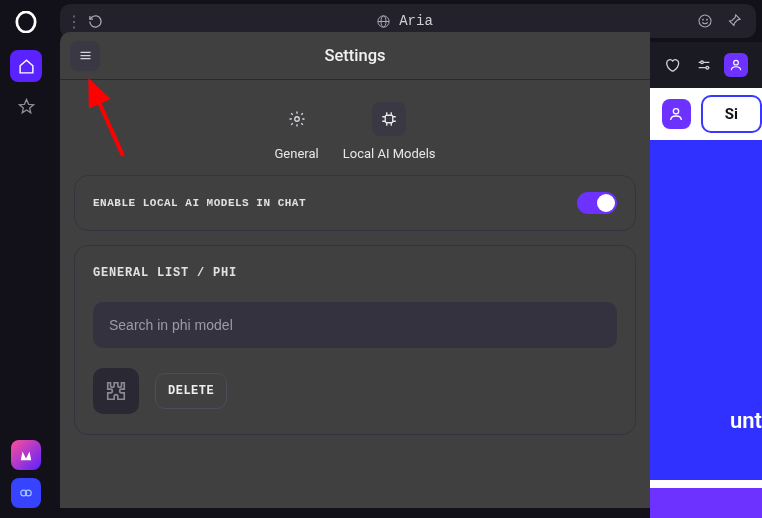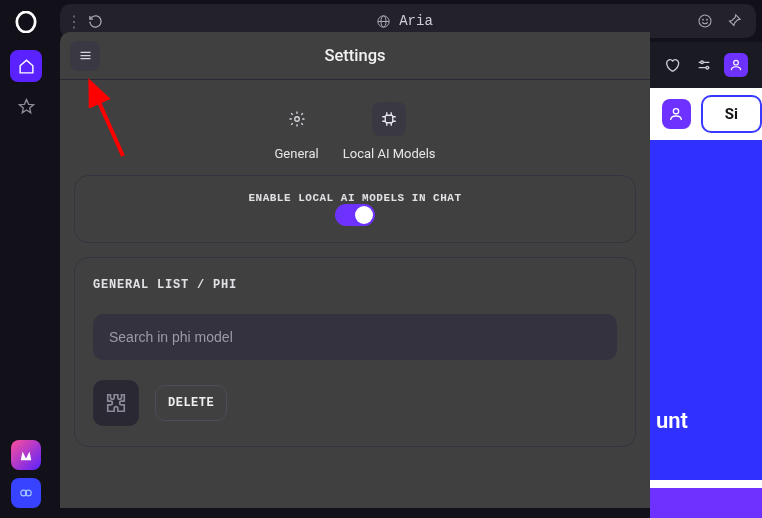--- a/index.html
+++ b/index.html
@@ -61,21 +61,20 @@
   }
 
   .tabs { display:flex; justify-content:center; gap:24px; padding:22px 0 14px 0;}
   .tab { display:flex; flex-direction:column; align-items:center; gap:10px; color:#e6e6ea; font-size:13px;}
   .tab .iconbox{width:34px;height:34px;border-radius:8px;display:flex;align-items:center;justify-content:center;}
   .tab.active .iconbox{background:#3a3843;}
 
   .card {
     margin:0 14px; border:1px solid #35333e; border-radius:14px;
     padding:16px 18px;
-    flex-direction:column;
   }
   .card.row{display:flex;align-items:center;justify-content:space-between;}
   .enable-label{font-size:11px;font-weight:700;letter-spacing:0.5px;color:#e1e1e5;font-family:"Courier New",monospace;}
   .toggle{width:40px;height:22px;background:#6d32ff;border-radius:11px;position:relative;}
   .toggle .knob{position:absolute;right:2px;top:2px;width:18px;height:18px;border-radius:50%;background:#fff;}
 
   .card2{margin:14px 14px 0 14px; border:1px solid #35333e; border-radius:14px; padding:20px 18px;}
   .breadcrumb{font-size:12px;font-weight:700;letter-spacing:0.8px;color:#e1e1e5;font-family:"Courier New",monospace;}
   .search{
     margin-top:22px;width:100%;height:46px;border-radius:10px;background:#34323e;border:none;
@@ -95,21 +94,21 @@
   }
 
   .backdrop {
     position:absolute; left:650px; top:42px; width:112px; height:476px; overflow:hidden;
   }
   .bd-topbar{height:46px;background:#1a1a22;display:flex;align-items:center;gap:8px;padding-left:10px;}
   .bd-icon{width:24px;height:24px;border-radius:6px;display:flex;align-items:center;justify-content:center;}
   .bd-signin{height:52px;background:#fff;display:flex;align-items:center;gap:10px;padding-left:12px;}
   .bd-avatar{width:30px;height:30px;border-radius:8px;background:#6d32ff;display:flex;align-items:center;justify-content:center;}
   .bd-btn{border:2px solid #3838ff;border-radius:10px;padding:8px 22px;color:#111;font-weight:700;font-size:15px;}
-  .bd-hero{height:340px;background:#3131ff;color:#fff;font-size:22px;font-weight:600;display:flex;align-items:center;padding-left:6px;}
+  .bd-hero{height:340px;background:#3131ff;color:#fff;font-size:22px;font-weight:600;display:flex;align-items:center;padding-left:6px;justify-content:flex-end;}
   .bd-strip{height:8px;background:#fff;}
   .bd-bottom{height:30px;background:#6d32ff;}
 </style>
 </head>
 <body>
 
 <div class="sidebar">
   <div class="logo">
     <svg width="22" height="22" viewBox="0 0 24 24">
         <ellipse cx="12" cy="12" rx="10" ry="11" fill="none" stroke="#fff" stroke-width="3"></ellipse>

